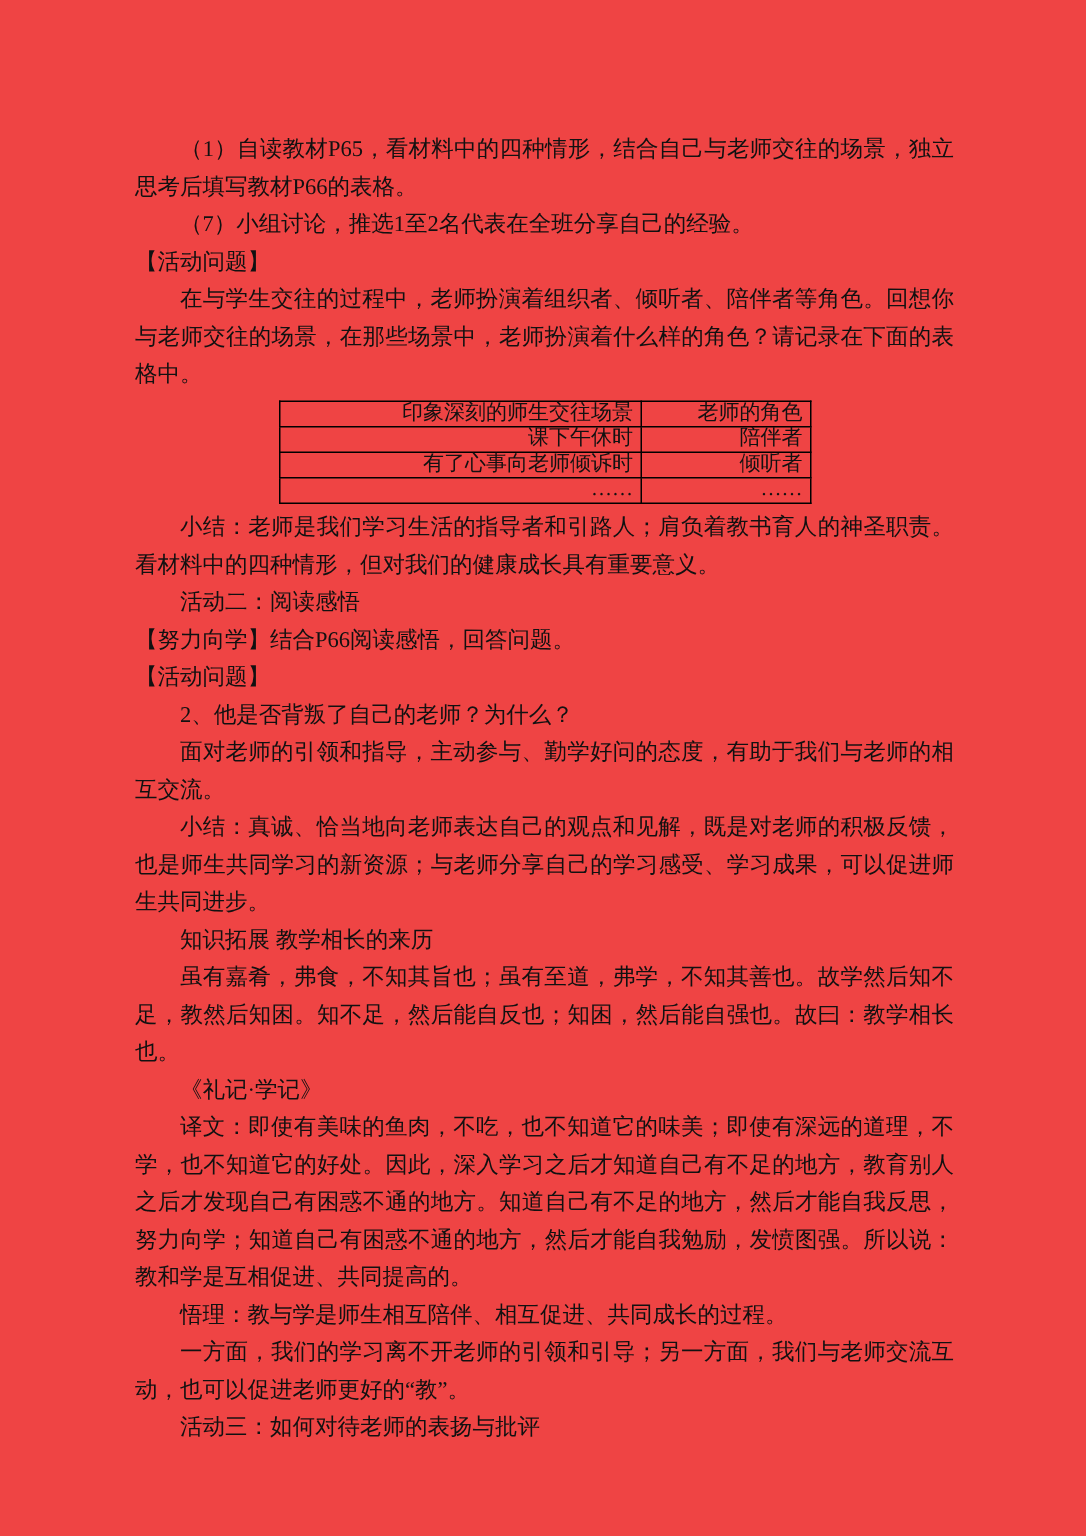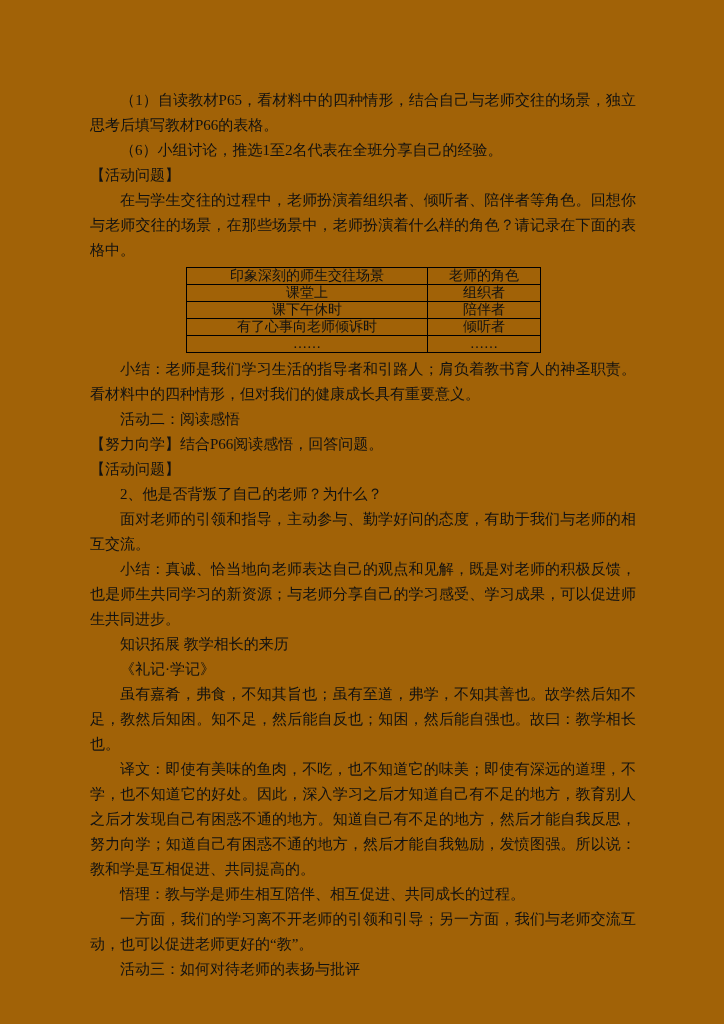--- a/index.html
+++ b/index.html
@@ -1,21 +1,21 @@
 <!DOCTYPE html>
 <html><head>
 <meta charset="utf-8">
 <style>
   html, body { margin: 0; padding: 0; background: #e9e9e9; }
   .page {
     position: relative;
     width: 724px;
     height: 1024px;
     margin: 0 auto;
-    background: #a16207;
+    background: #ef4444;
     box-sizing: border-box;
     padding: 88px 88px 40px 90px;
     font-family: "Liberation Serif", "DejaVu Serif", serif;
     font-size: 15px;
     line-height: 25px;
     color: #111111;
     overflow: hidden;
   }
   .page p {
     margin: 0;
@@ -27,46 +27,42 @@
     border-collapse: collapse;
     margin: 4px 0 4px 96px;
     font-size: 14px;
     line-height: 16px;
     color: #111111;
   }
   table.example-table td {
     border: 1px solid #000000;
     padding: 0 5px;
     font-weight: normal;
-    text-align: center;
+    text-align: right;
     vertical-align: middle;
     height: 16px;
   }
   td.col-scene { width: 230px; }
   td.col-role  { width: 102px; }
 </style>
 </head>
 <body>
 
 <div class="page">
 
   <p class="indent">（1）自读教材P65，看材料中的四种情形，结合自己与老师交往的场景，独立思考后填写教材P66的表格。</p>
-  <p class="indent">（6）小组讨论，推选1至2名代表在全班分享自己的经验。</p>
+  <p class="indent">（7）小组讨论，推选1至2名代表在全班分享自己的经验。</p>
   <p>【活动问题】</p>
   <p class="indent">在与学生交往的过程中，老师扮演着组织者、倾听者、陪伴者等角色。回想你与老师交往的场景，在那些场景中，老师扮演着什么样的角色？请记录在下面的表格中。</p>
 
   <table class="example-table">
     <tbody>
       <tr>
         <td class="col-scene">印象深刻的师生交往场景</td>
         <td class="col-role">老师的角色</td>
-      </tr>
-      <tr>
-        <td class="col-scene">课堂上</td>
-        <td class="col-role">组织者</td>
       </tr>
       <tr>
         <td class="col-scene">课下午休时</td>
         <td class="col-role">陪伴者</td>
       </tr>
       <tr>
         <td class="col-scene">有了心事向老师倾诉时</td>
         <td class="col-role">倾听者</td>
       </tr>
       <tr>
@@ -77,20 +73,20 @@
   </table>
 
   <p class="indent">小结：老师是我们学习生活的指导者和引路人；肩负着教书育人的神圣职责。看材料中的四种情形，但对我们的健康成长具有重要意义。</p>
   <p class="indent bold">活动二：阅读感悟</p>
   <p>【努力向学】结合P66阅读感悟，回答问题。</p>
   <p>【活动问题】</p>
   <p class="indent">2、他是否背叛了自己的老师？为什么？</p>
   <p class="indent">面对老师的引领和指导，主动参与、勤学好问的态度，有助于我们与老师的相互交流。</p>
   <p class="indent">小结：真诚、恰当地向老师表达自己的观点和见解，既是对老师的积极反馈，也是师生共同学习的新资源；与老师分享自己的学习感受、学习成果，可以促进师生共同进步。</p>
   <p class="indent bold">知识拓展 教学相长的来历</p>
+  <p class="indent">虽有嘉肴，弗食，不知其旨也；虽有至道，弗学，不知其善也。故学然后知不足，教然后知困。知不足，然后能自反也；知困，然后能自强也。故曰：教学相长也。</p>
   <p class="indent">《礼记·学记》</p>
-  <p class="indent">虽有嘉肴，弗食，不知其旨也；虽有至道，弗学，不知其善也。故学然后知不足，教然后知困。知不足，然后能自反也；知困，然后能自强也。故曰：教学相长也。</p>
   <p class="indent">译文：即使有美味的鱼肉，不吃，也不知道它的味美；即使有深远的道理，不学，也不知道它的好处。因此，深入学习之后才知道自己有不足的地方，教育别人之后才发现自己有困惑不通的地方。知道自己有不足的地方，然后才能自我反思，努力向学；知道自己有困惑不通的地方，然后才能自我勉励，发愤图强。所以说：教和学是互相促进、共同提高的。</p>
   <p class="indent">悟理：教与学是师生相互陪伴、相互促进、共同成长的过程。</p>
   <p class="indent">一方面，我们的学习离不开老师的引领和引导；另一方面，我们与老师交流互动，也可以促进老师更好的“教”。</p>
   <p class="indent bold">活动三：如何对待老师的表扬与批评</p>
 
 </div>
 
 </body></html>

